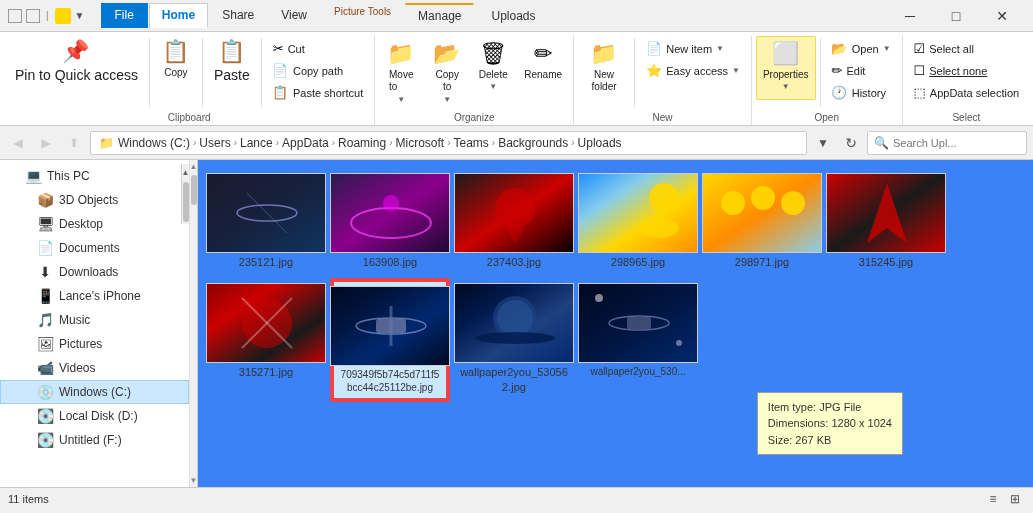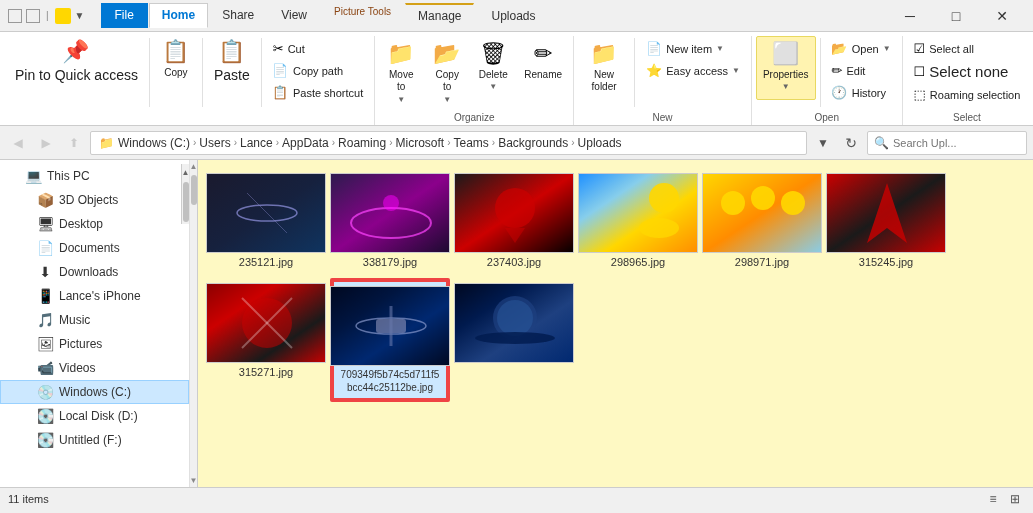--- a/index.html
+++ b/index.html
@@ -45,21 +45,21 @@
     .sidebar-icon { font-size: 14px; width: 16px; text-align: center; }
     .sidebar-item.indent1 { padding-left: 24px; }
     .sidebar-item.indent2 { padding-left: 36px; }
 
     
     .scrollbar-v { width: 16px; background: #f0f0f0; border-left: 1px solid #ccc; display: flex; flex-direction: column; align-items: center; }
     .scroll-btn { width: 16px; height: 16px; display: flex; align-items: center; justify-content: center; font-size: 8px; cursor: pointer; color: #666; }
     .scroll-thumb { width: 12px; height: 20px; background: #c0c0c0; border-radius: 2px; margin: 2px; }
 
     
-    .filegrid { flex: 1; overflow-y: auto; padding: 8px; display: flex; flex-wrap: wrap; align-content: flex-start; gap: 4px; background: #fef9c3; }
+    .filegrid { flex: 1; overflow-y: auto; padding: 8px; display: flex; flex-wrap: wrap; align-content: flex-start; gap: 4px; background: #3b82f6; }
     .file-item { display: flex; flex-direction: column; align-items: center; width: 120px; padding: 4px; cursor: pointer; border: 1px solid transparent; border-radius: 2px; }
     .file-item.selected { background: #cce8ff; border-color: #99d1ff; }
     .file-thumbnail { width: 120px; height: 80px; border: 1px solid #ccc; object-fit: cover; display: flex; align-items: center; justify-content: center; overflow: hidden; }
     .file-name { font-size: 11px; color: #333; text-align: center; margin-top: 2px; word-break: break-all; line-height: 1.3; max-width: 118px; }
 
     
     .thumb-space { background: linear-gradient(135deg, #1a1a2e 0%, #16213e 50%, #0f3460 100%); }
 
     
     .tooltip { position: absolute; right: 130px; bottom: 32px; background: #ffffcc; border: 1px solid #999; padding: 6px 10px; font-size: 11px; line-height: 1.5; color: #333; z-index: 100; white-space: nowrap; }
@@ -128,27 +128,28 @@
         <div class="ribbon-btn-small">
           <span style="font-size:13px;">📄</span>
           <span style="font-size:11px;color:#222;">Copy path</span>
         </div>
         <div class="ribbon-btn-small">
           <span style="font-size:13px;">📋</span>
           <span style="font-size:11px;color:#222;">Paste shortcut</span>
         </div>
       </div>
     </div>
+    <div style="font-size:10px;color:#555;text-align:center;position:absolute;bottom:2px;left:0;right:0;">Clipboard</div>
   </div>
 
   <div style="display:flex;flex-direction:column;align-items:stretch;border-right:1px solid #e0e0e0;padding:0 4px 16px;min-width:fit-content;position:relative;">
     <div style="display:flex;align-items:flex-start;gap:2px;flex:1;">
       <div class="ribbon-btn large" style="min-width:44px;">
         <div style="font-size:22px;">📁</div>
-        <div style="font-size:10px;color:#222;text-align:center;line-height:1.2;">Move<br>to</div>
+        <div style="font-size:10px;color:#222;text-align:left;line-height:1.2;">Move<br>to</div>
         <div style="font-size:8px;color:#666;">▼</div>
       </div>
       <div class="ribbon-btn large" style="min-width:44px;">
         <div style="font-size:22px;">📂</div>
         <div style="font-size:10px;color:#222;text-align:center;line-height:1.2;">Copy<br>to</div>
         <div style="font-size:8px;color:#666;">▼</div>
       </div>
       <div class="ribbon-btn large" style="min-width:44px;">
         <div style="font-size:22px;">🗑</div>
         <div style="font-size:10px;color:#222;text-align:center;">Delete</div>
@@ -213,25 +214,25 @@
   </div>
 
   <div style="display:flex;flex-direction:column;align-items:stretch;padding:0 4px 16px;min-width:fit-content;position:relative;">
     <div style="display:flex;flex-direction:column;gap:1px;padding-top:2px;flex:1;">
       <div class="ribbon-btn-small">
         <span style="font-size:13px;">☑</span>
         <span style="font-size:11px;color:#222;">Select all</span>
       </div>
       <div class="ribbon-btn-small">
         <span style="font-size:13px;">☐</span>
-        <span style="font-size:15px;color:#222;">Select none</span>
+        <span style="font-size:11px;color:#222;text-decoration:underline;">Select none</span>
       </div>
       <div class="ribbon-btn-small">
         <span style="font-size:13px;">⬚</span>
-        <span style="font-size:11px;color:#222;">Roaming selection</span>
+        <span style="font-size:11px;color:#222;">AppData selection</span>
       </div>
     </div>
     <div style="font-size:10px;color:#555;text-align:center;position:absolute;bottom:2px;left:0;right:0;">Select</div>
   </div>
 
   <div style="margin-left:auto;padding:4px;">
     <div style="width:18px;height:18px;border-radius:50%;background:#0078d4;color:white;display:flex;align-items:center;justify-content:center;font-size:11px;cursor:pointer;font-weight:bold;">?</div>
     <div style="margin-top:auto;padding-top:30px;">
       <div style="font-size:10px;color:#555;">⌃</div>
     </div>
@@ -364,21 +365,21 @@
                 <stop offset="0%" style="stop-color:#2d1b4e"></stop>
                 <stop offset="50%" style="stop-color:#8b008b"></stop>
                 <stop offset="100%" style="stop-color:#1a0a2e"></stop>
               </linearGradient>
             </defs>
           <rect width="120" height="80" fill="url(#g2)"></rect>
           <ellipse cx="60" cy="50" rx="40" ry="15" fill="none" stroke="#ff44ff" stroke-width="2" opacity="0.7"></ellipse>
           <circle cx="60" cy="30" r="8" fill="#ff00ff" opacity="0.5"></circle>
         </svg>
       </div>
-      <div class="file-name">338179.jpg</div>
+      <div class="file-name">163908.jpg</div>
     </div>
 
     <div class="file-item">
       <div class="file-thumbnail">
         <svg width="120" height="80">
           <defs>
               <linearGradient id="g3" x1="0%" y1="0%" x2="100%" y2="100%">
                 <stop offset="0%" style="stop-color:#1a1a1a"></stop>
                 <stop offset="50%" style="stop-color:#cc0000"></stop>
                 <stop offset="100%" style="stop-color:#000"></stop>
@@ -498,23 +499,48 @@
                 <stop offset="60%" style="stop-color:#1e4080"></stop>
                 <stop offset="100%" style="stop-color:#002870"></stop>
               </linearGradient>
             </defs>
           <rect width="120" height="80" fill="url(#g10)"></rect>
           <circle cx="60" cy="35" r="22" fill="#1e4080" opacity="0.7"></circle>
           <circle cx="60" cy="35" r="18" fill="#2a5a9e" opacity="0.5"></circle>
           <ellipse cx="60" cy="55" rx="40" ry="6" fill="#001a4e" opacity="0.8"></ellipse>
         </svg>
       </div>
-    </div>
-
-
+      <div class="file-name">wallpaper2you_530562.jpg</div>
+    </div>
+
+    <div class="file-item">
+      <div class="file-thumbnail">
+        <svg width="120" height="80">
+          <defs>
+              <linearGradient id="g11" x1="0%" y1="0%" x2="100%" y2="100%">
+                <stop offset="0%" style="stop-color:#000820"></stop>
+                <stop offset="50%" style="stop-color:#001540"></stop>
+                <stop offset="100%" style="stop-color:#002870"></stop>
+              </linearGradient>
+            </defs>
+          <rect width="120" height="80" fill="url(#g11)"></rect>
+          <ellipse cx="60" cy="40" rx="30" ry="7" fill="none" stroke="#8899cc" stroke-width="1.5" opacity="0.6"></ellipse>
+          <rect x="48" y="34" width="24" height="12" rx="2" fill="#9999bb" opacity="0.4"></rect>
+          <circle cx="20" cy="15" r="4" fill="#ffffff" opacity="0.5"></circle>
+          <circle cx="100" cy="60" r="3" fill="#ffffff" opacity="0.4"></circle>
+        </svg>
+      </div>
+      <div class="file-name" style="font-size:10px;">wallpaper2you_530...</div>
+    </div>
+
+    <div class="tooltip">
+      <div>Item type: JPG File</div>
+      <div>Dimensions: 1280 x 1024</div>
+      <div>Size: 267 KB</div>
+    </div>
 
   </div>
 
 </div>
 
 <div class="statusbar">
   <span>11 items</span>
   <div class="statusbar-right">
     <div class="view-btn">≡</div>
     <div class="view-btn">⊞</div>

